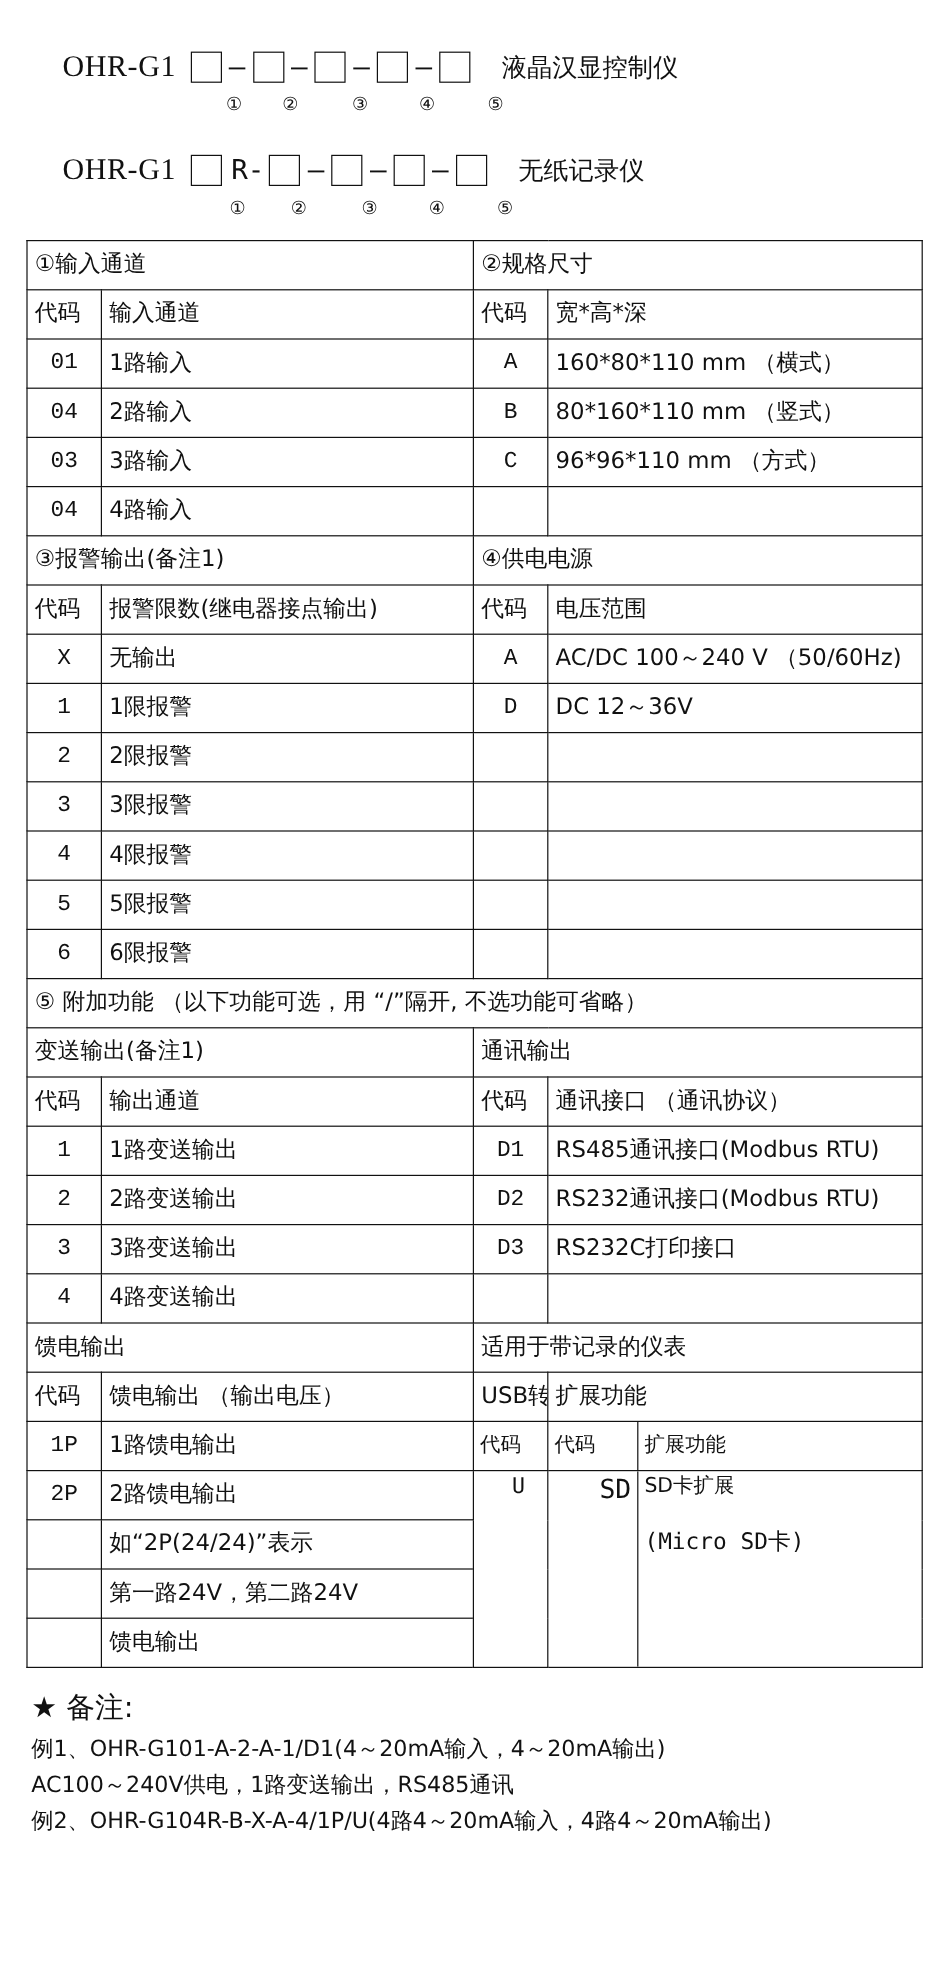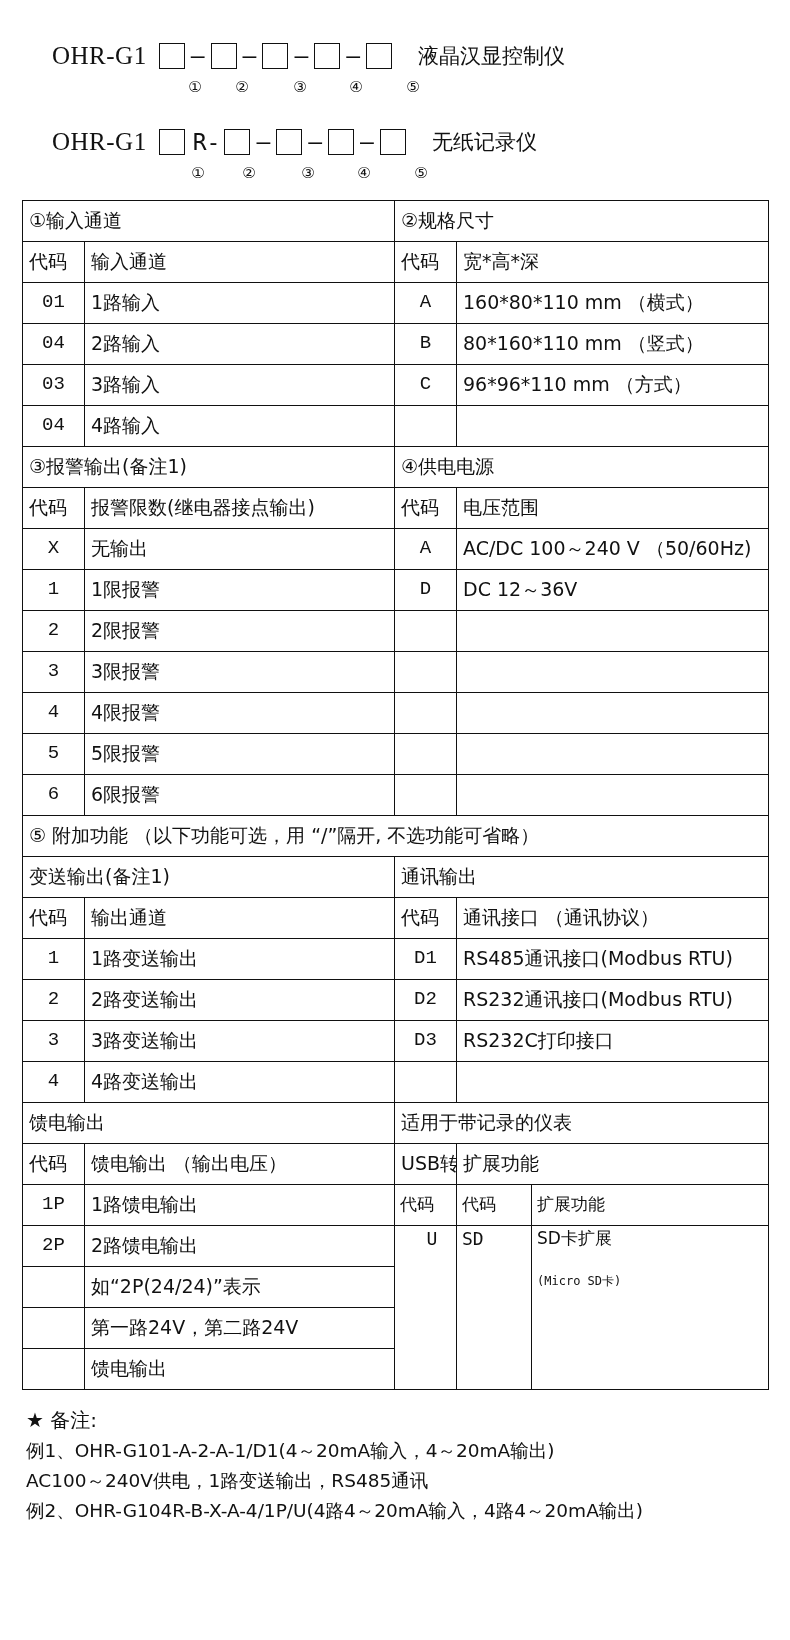--- a/index.html
+++ b/index.html
@@ -52,21 +52,21 @@
     white-space:nowrap;
   }
   td.hdr{font-size:19px;margin-top:32px;}
   td.ctr{text-align:center;}
   td.small{font-size:17px;}
   td.mono{font-family:Liberation Mono, monospace;font-size:18px;}
 
   
   .notes{margin:14px 26px 0 26px;font-size:18.5px;line-height:1.62;}
   .notes div{white-space:nowrap;}
-  .star{font-size:20px;}
+  .star{font-size:24px;}
 </style>
 </head>
 <body>
 
 <div class="page">
 
   <div class="code-block">
 
     <div class="code-row">
       <span class="code-name">OHR-G1</span>
@@ -295,24 +295,24 @@
                 <div style="margin-top:26px">(U盘)</div>
               </td>
             </tr>
           </tbody>
             </table>
         </td>
         <td class="small" style="padding:0" rowspan="4">
           <table style="border-collapse:collapse;width:100%;height:100%;table-layout:fixed">
             <tbody>
                 <tr>
-              <td style="border:none;border-right:1.5px solid #111;width:64px;font-size:18px;padding:3px 5px;text-align:left;font-family:'DejaVu Sans Mono',monospace;vertical-align:top">SD</td>
+              <td style="border:none;border-right:1.5px solid #111;width:64px;font-size:22px;padding:3px 5px;text-align:right;font-family:'DejaVu Sans Mono',monospace;vertical-align:top">SD</td>
               <td style="border:none;font-size:17px;padding:3px 5px;vertical-align:top">
                 <div>SD卡扩展</div>
-                <div style="margin-top:26px;font-family:'DejaVu Sans Mono',monospace;font-size:12px">(Micro SD卡)</div>
+                <div style="margin-top:26px;font-family:'DejaVu Sans Mono',monospace;font-size:19px">(Micro SD卡)</div>
               </td>
             </tr>
           </tbody>
             </table>
         </td>
       </tr>
       <tr>
         <td class="ctr mono"></td>
         <td>如“2P(24/24)”表示</td>
       </tr>

